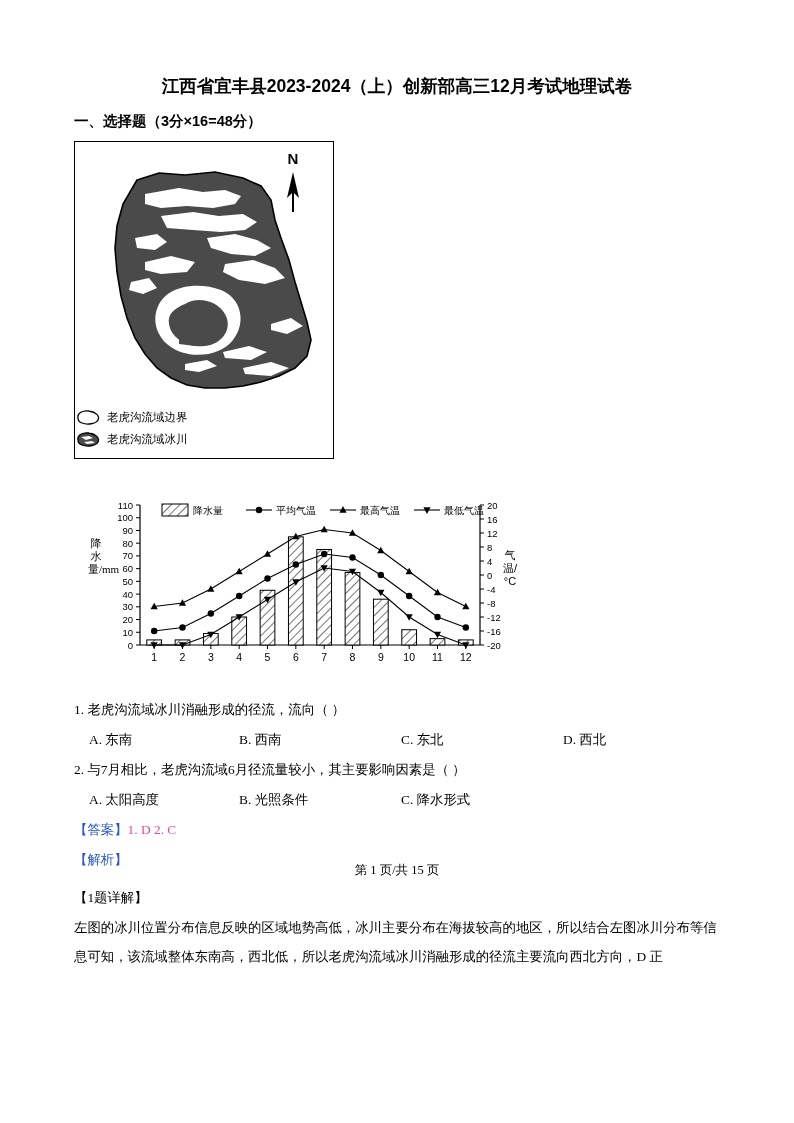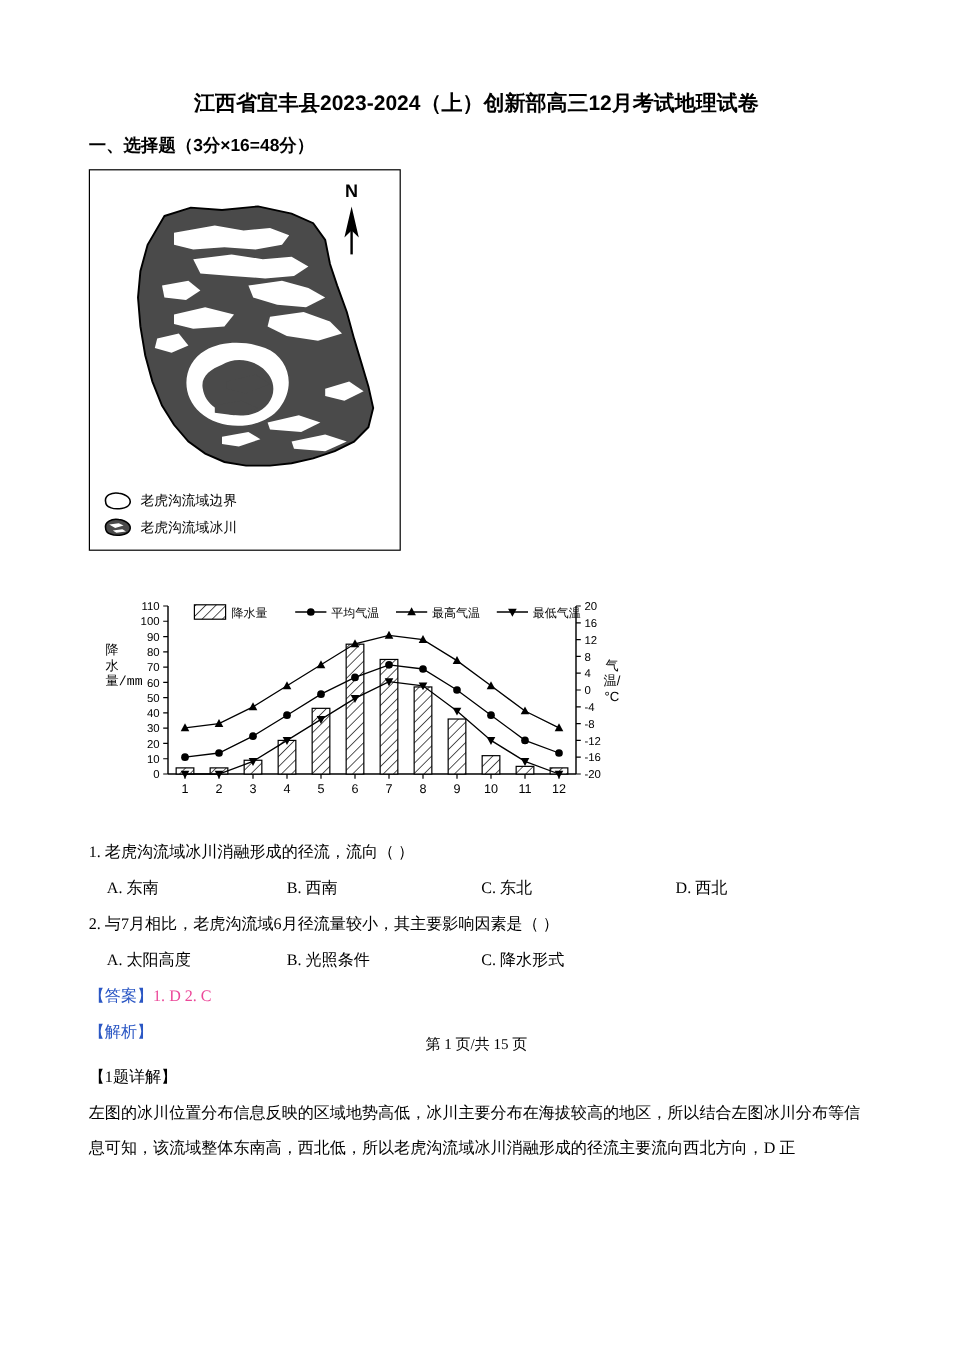--- a/index.html
+++ b/index.html
@@ -94,21 +94,21 @@
   .fig-map {
     width: 258px;
     height: 316px;
     border: 1px solid #000;
     margin-left: 0px;
     position: relative;
     background: #fff;
   }
   .legend {
     position: absolute;
-    left: 10px;
+    left: 0;
     bottom: 8px;
     font-size: 11.5px;
     font-family: "Liberation Sans", sans-serif;
   }
   .legend-row {
     display: flex;
     align-items: center;
     height: 22px;
   }
   .legend-row .sym {
@@ -125,22 +125,23 @@
     height: 218px;
     margin: 18px 0 0 14px;
     position: relative;
   }
   .axis-title-left {
     position: absolute;
     left: 0px;
     top: 60px;
     width: 16px;
     font-size: 11px;
-    font-family: Liberation Mono, monospace;
+    font-family: Liberation Serif, serif;
     line-height: 13px;
+    text-align: center;
   }
   .axis-title-right {
     position: absolute;
     right: 0px;
     top: 72px;
     width: 16px;
     font-size: 11px;
     font-family: "Liberation Sans", sans-serif;
     line-height: 13px;
     text-align: center;

